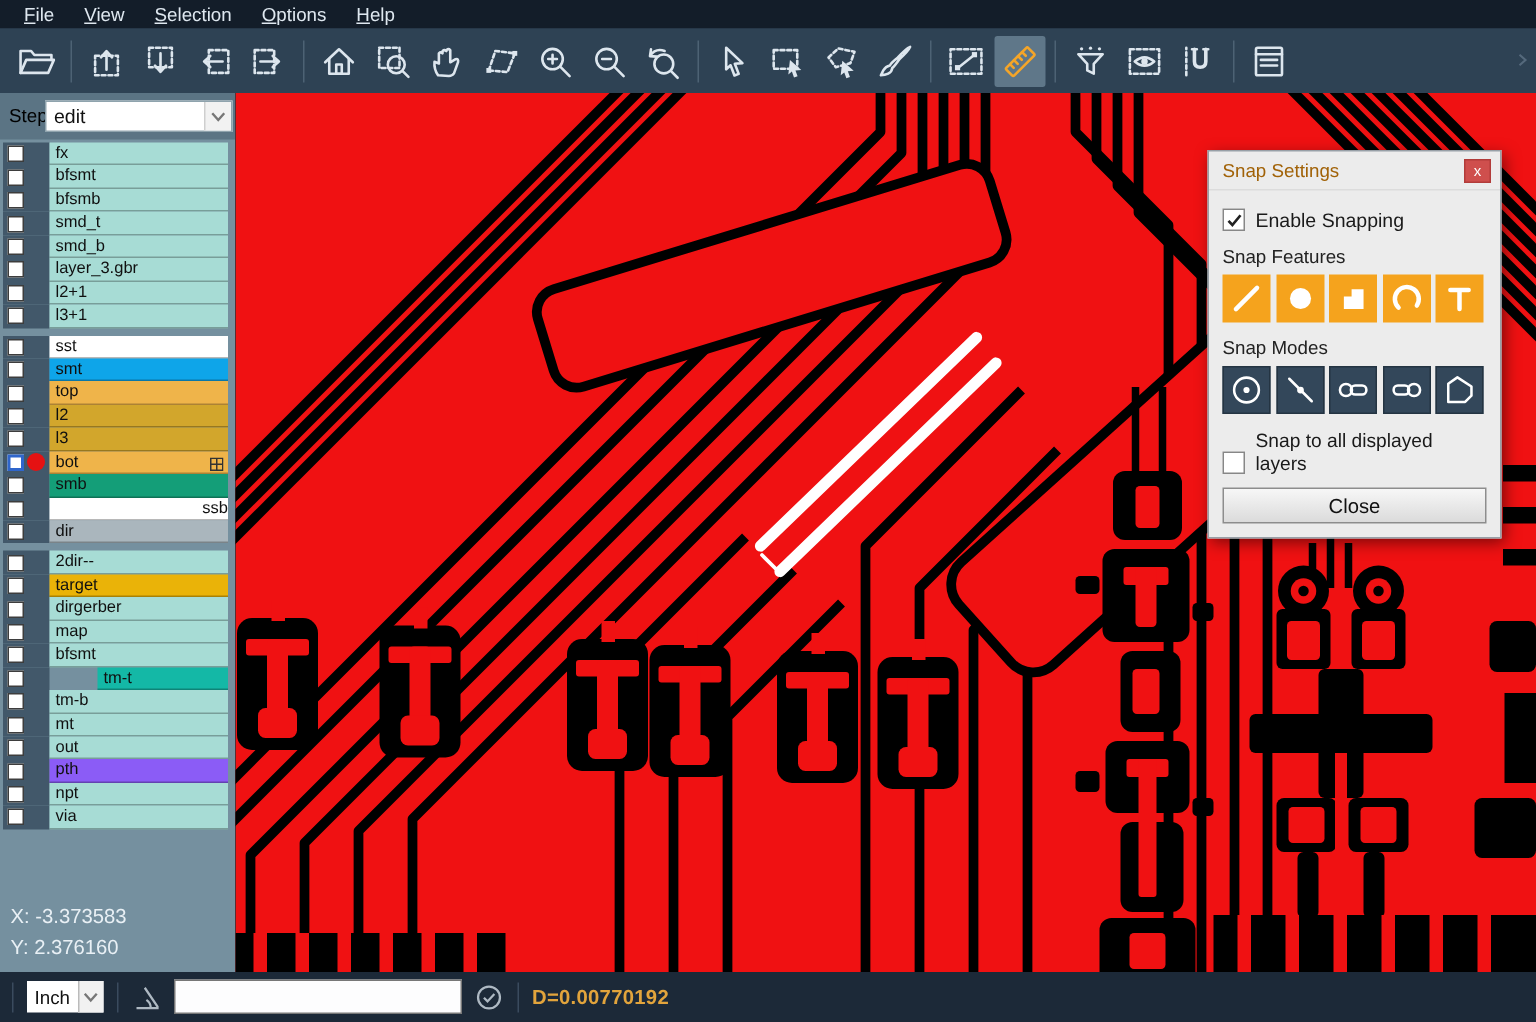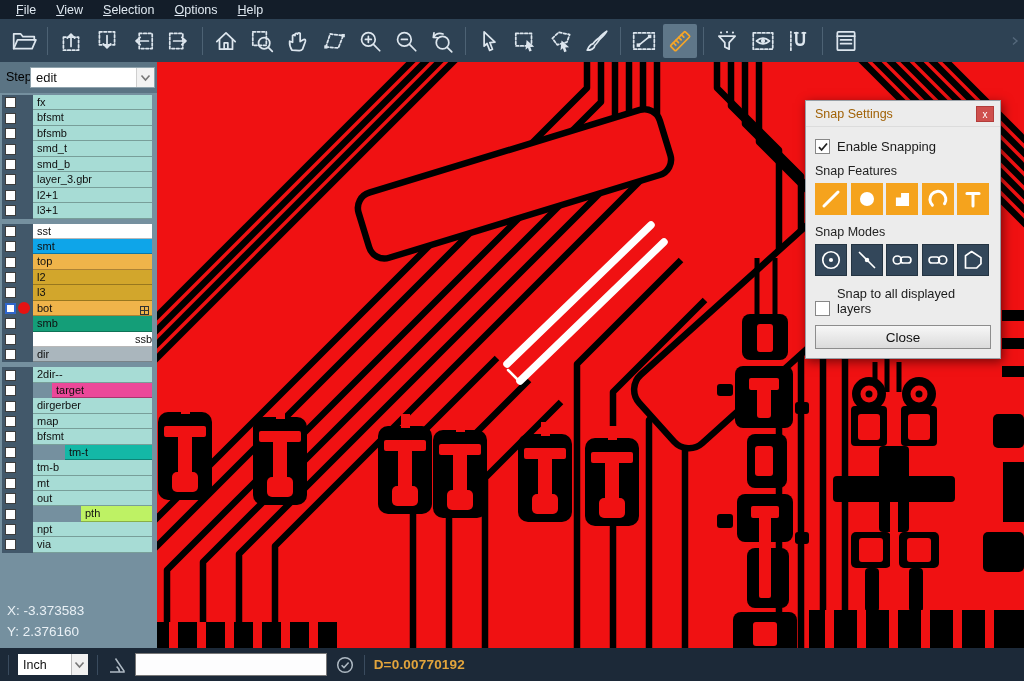--- a/index.html
+++ b/index.html
@@ -64,21 +64,21 @@
   .dbtnrow{display:flex;gap:3.5px;margin-top:5px;}
   .fbtn{width:32px;height:32px;background:var(--accent);display:flex;align-items:center;justify-content:center;}
   .mbtn{width:32px;height:32px;background:var(--modebg);border:1px solid #243442;
     display:flex;align-items:center;justify-content:center;}
   .dclosebtn{margin-top:9px;width:100%;height:24px;background:linear-gradient(#f7f7f7,#dbdbdb);
     border:1px solid #8d8d8d;font-size:13.5px;color:#111;font-family:"Liberation Sans",sans-serif;}
   
   .statusbar{position:absolute;left:0;bottom:0;width:100%;height:33px;background:#1c2938;
     display:flex;align-items:center;padding-left:8px;}
   .ssep{width:1px;height:20px;background:#3a4b5e;margin:0 9px;flex:0 0 auto;}
-  .unit-select{height:21px;background:#fff;display:flex;align-items:center;gap:19px;}
+  .unit-select{height:21px;background:#fff;display:flex;align-items:center;}
   .unit-select .val{font-size:12.5px;color:#111;padding:0 5px;}
   .unit-select .chev{width:17px;height:100%;background:#f1f1f1;border-left:1px solid #bbb;
     display:flex;align-items:center;justify-content:center;}
   .cmd-input{width:192px;height:23px;border:1px solid #70records7a;border:1px solid #777;
     background:#fdfdfe;font-size:13px;padding:0 4px;margin:0 8px;}
   .dread{font-size:13.5px;font-weight:600;color:var(--dcol);letter-spacing:0.2px;}
   .sicon{color:#aeb9c3;display:flex;align-items:center;}
 </style>
 </head>
 <body>
@@ -370,21 +370,21 @@
         <div class="lrow">
           <div class="cbcol">
             <span class="cb"></span>
           </div>
           <div class="lname" style="background: rgb(167, 220, 213);">2dir--</div>
         </div>
         <div class="lrow">
           <div class="cbcol">
             <span class="cb"></span>
           </div>
-          <div class="lname" style="background: #ec4899; margin-left: 19px;">target</div>
+          <div class="lname" style="background: #eab308;">target</div>
         </div>
         <div class="lrow">
           <div class="cbcol">
             <span class="cb"></span>
           </div>
           <div class="lname" style="background: rgb(167, 220, 213);">dirgerber</div>
         </div>
         <div class="lrow">
           <div class="cbcol">
             <span class="cb"></span>
@@ -418,21 +418,21 @@
         <div class="lrow">
           <div class="cbcol">
             <span class="cb"></span>
           </div>
           <div class="lname" style="background: rgb(167, 220, 213);">out</div>
         </div>
         <div class="lrow">
           <div class="cbcol">
             <span class="cb"></span>
           </div>
-          <div class="lname" style="background: #bef264; margin-left: 48px;">pth</div>
+          <div class="lname" style="background: #8b5cf6;">pth</div>
         </div>
         <div class="lrow">
           <div class="cbcol">
             <span class="cb"></span>
           </div>
           <div class="lname" style="background: rgb(167, 220, 213);">npt</div>
         </div>
         <div class="lrow">
           <div class="cbcol">
             <span class="cb"></span>

